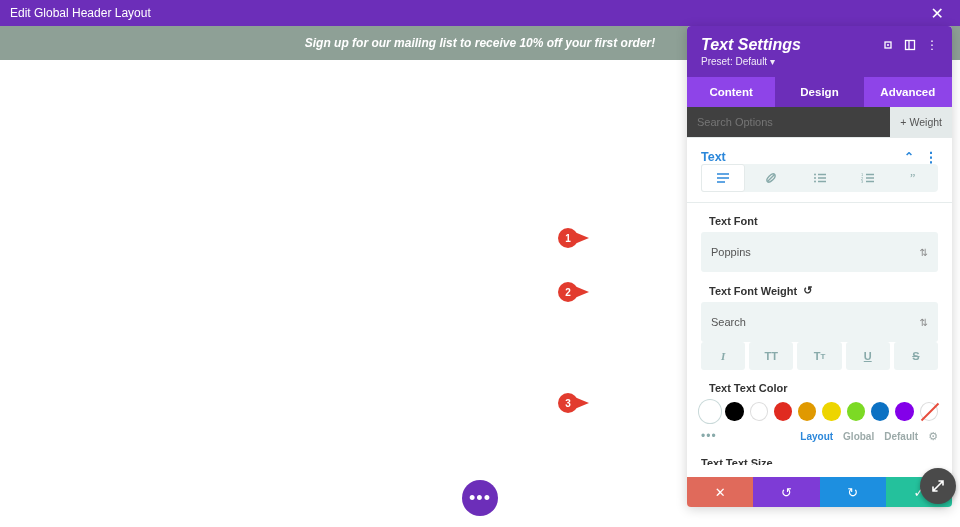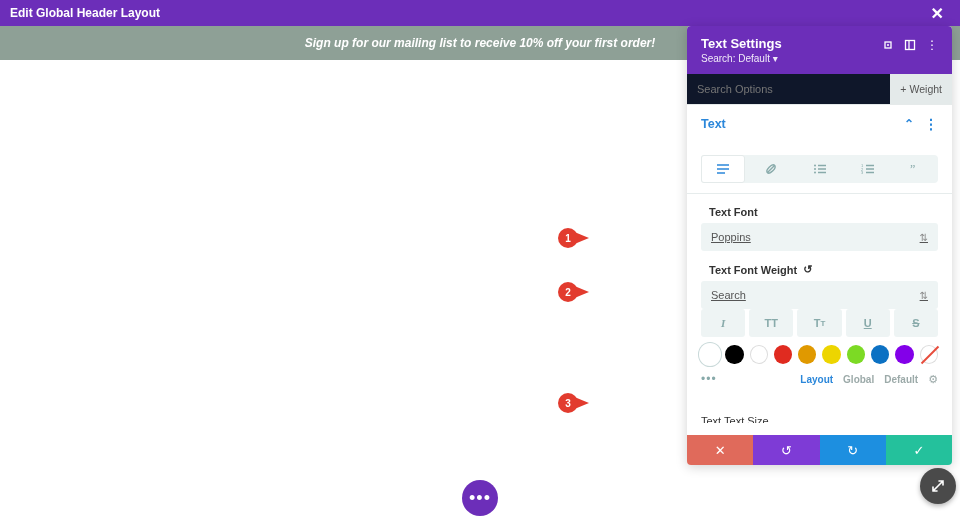--- a/index.html
+++ b/index.html
@@ -1,75 +1,75 @@
 <!DOCTYPE html>
 <html><head>
 <meta charset="utf-8">
 <style>
   * { box-sizing: border-box; margin: 0; padding: 0; }
   body { font-family: -apple-system, BlinkMacSystemFont, 'Segoe UI', Arial, sans-serif; background: #fff; width: 960px; height: 527px; overflow: hidden; position: relative; }
   
-  .top-bar { background: #6c2eb9; height: 26px; display: flex; align-items: center; padding: 0 10px; color: #fff; font-size: 12px; font-weight: 700; }
+  .top-bar { background: #6c2eb9; height: 26px; display: flex; align-items: center; padding: 0 10px; color: #fff; font-size: 12px; font-weight: 400; }
   .top-bar .close { margin-left: auto; font-size: 16px; cursor: pointer; padding: 0 6px; }
 
   .banner { background: #8ea096; height: 34px; display: flex; align-items: center; justify-content: center; color: #fff; font-size: 12px; font-weight: 600; font-style: italic; }
 
   .settings-panel { position: absolute; top: 26px; right: 8px; width: 265px; background: #fff; box-shadow: 0 2px 12px rgba(0,0,0,0.18); border-radius: 4px; overflow: hidden; }
 
   .panel-header { background: #6c2eb9; color: #fff; padding: 10px 14px; display: flex; align-items: flex-start; }
   .panel-header .titles { flex: 1; }
-  .panel-header .title { font-size: 13px; font-weight: 700; }
+  .panel-header .title { font-size: 16px; font-weight: 700; font-style: italic; }
   .panel-header .preset { font-size: 10px; font-weight: 400; opacity: .9; margin-top: 2px; }
   .panel-header .head-icons { display: flex; gap: 10px; align-items: center; margin-top: 2px; }
   .panel-header .hicon { font-size: 12px; cursor: pointer; }
 
   .tabs { background: #8e44e8; display: flex; color: #fff; font-size: 11.5px; font-weight: 600; }
   .tabs .tab { flex: 1; text-align: center; padding: 9px 0; cursor: pointer; }
   .tabs .tab.active { background: #6c2eb9; }
 
-  .search-row { display: flex; align-items: flex-end; background: #0f172a; border-bottom: 1px solid #e5eaea; }
+  .search-row { display: flex; align-items: flex-end; background: #404040; border-bottom: 1px solid #e5eaea; }
   .search-row input { flex: 1; border: none; background: transparent; padding: 9px 10px; font-size: 11px; color: #999; outline: none; }
   .search-row .filter-btn { background: #e4eaea; padding: 9px 10px; font-size: 10.5px; color: #555; cursor: pointer; display: flex; align-items: center; gap: 3px; }
 
   .scroll-body { max-height: 370px; overflow-y: auto; position: relative; padding: 0 14px 12px; }
   .scroll-body::-webkit-scrollbar { width: 4px; }
   .scroll-body::-webkit-scrollbar-thumb { background: #aaa; border-radius: 2px; }
 
-  .section-head { display: flex; align-items: center; color: #2b87da; padding: 12px 0 24px; font-size: 12.5px; font-weight: 600; }
+  .section-head { display: flex; align-items: center; color: #2b87da; padding: 12px 0 0; font-size: 12.5px; font-weight: 600; }
   .section-head .sh-right { margin-left: auto; display: flex; align-items: center; gap: 10px; color: #2b87da; font-size: 12px; }
   .chevron-up { font-size: 12px; }
   .menu-dots { font-size: 14px; line-height: 0.5; color: #2b87da; }
 
   .text-tabs { display: flex; gap: 4px; background: #eef4f4; border-radius: 4px; padding: 0; margin-bottom: 6px; }
   .text-tabs .tt { flex: 1; display: flex; align-items: center; justify-content: center; height: 28px; border-radius: 3px; font-size: 13px; color: #8aa; cursor: pointer; }
   .text-tabs .tt.active { background: #fff; color: #2b87da; box-shadow: inset 0 0 0 1px #e4eaea; }
 
   .field-label { font-size: 11px; font-weight: 700; color: #333; margin: 12px 8px 5px; display: flex; align-items: center; gap: 6px; }
   .reset-icon { font-size: 11px; color: #333; cursor: pointer; }
 
-  .select-box { background: #eef4f4; border-radius: 3px; padding: 8px 10px; font-size: 11px; color: #555; display: flex; align-items: center; cursor: pointer; text-decoration: underline; }
+  .select-box { background: #eef4f4; border-radius: 3px; padding: 14px 10px; font-size: 11px; color: #555; display: flex; align-items: center; cursor: pointer; }
   .select-box .caret { margin-left: auto; font-size: 10px; color: #888; }
 
   .style-tabs { display: flex; gap: 4px; }
   .style-tabs .st { flex: 1; display: flex; align-items: center; justify-content: center; height: 28px; background: #eef4f4; border-radius: 3px; color: #8aa; font-size: 11px; font-weight: 600; cursor: pointer; }
 
   .swatches { display: flex; gap: 6px; margin-top: 8px; align-items: center; }
   .swatch { width: 19px; height: 19px; border-radius: 50%; cursor: pointer; position: relative; }
   .swatch.outline { box-shadow: inset 0 0 0 1px #ddd; }
   .swatch.selected { box-shadow: 0 0 0 2px #fff, 0 0 0 3px #c9d9d9; }
   .swatch.none::after { content: ''; position: absolute; width: 24px; height: 2px; background: #e74c3c; transform: rotate(-45deg); top: 9px; left: -2px; }
 
   .color-filter { display: flex; gap: 10px; align-items: center; margin-top: 8px; font-size: 10px; }
   .color-filter .dots3 { color: #8aa; letter-spacing: 1px; font-size: 12px; cursor: pointer; }
   .color-filter .spacer { flex: 1; }
   .color-filter .cf-item { cursor: pointer; color: #9caaa9; font-weight: 600; }
   .color-filter .cf-item.active { color: #2b87da; }
   .color-filter .gear { color: #9caaa9; cursor: pointer; font-size: 11px; }
 
-  .cut-label { font-size: 11px; font-weight: 400; color: #333; margin-top: 29px; overflow: hidden; height: 8px; }
+  .cut-label { font-size: 11px; font-weight: 700; color: #333; margin-top: 14px; overflow: hidden; height: 8px; }
 
   .action-bar { display: flex; height: 30px; }
   .action-bar .abtn { flex: 1; display: flex; align-items: center; justify-content: center; color: #fff; font-size: 13px; cursor: pointer; }
   .a-cancel { background: #e06a5b; }
   .a-undo { background: #7e3bd6; }
   .a-redo { background: #1d8fe0; }
   .a-save { background: #24c19c; flex: 1.2; }
 
   .marker { position: absolute; display: flex; align-items: center; z-index: 20; }
   .marker .bubble { background: #e23b2e; color: #fff; width: 20px; height: 20px; border-radius: 50%; font-size: 10px; font-weight: 700; display: flex; align-items: center; justify-content: center; position: relative; }
@@ -92,39 +92,44 @@
 </div>
 
 <div class="banner">
   <span>Sign up for our mailing list to receive  10% off your first order!</span>
 </div>
 
 <div class="settings-panel">
   <div class="panel-header">
     <div class="titles">
       <div class="title">Text Settings</div>
-      <div class="preset">Search: Default ▾</div>
+      <div class="preset">Preset: Default ▾</div>
     </div>
     <div class="head-icons">
       <span class="hicon">
         <svg width="12" height="12" viewBox="0 0 12 12">
             <rect x="3" y="3" width="6" height="6" fill="none" stroke="#fff" stroke-width="1.3"></rect>
             <circle cx="6" cy="6" r="1" fill="#fff"></circle>
           </svg>
       </span>
       <span class="hicon">
         <svg width="12" height="12" viewBox="0 0 12 12">
             <rect x="1.5" y="1.5" width="9" height="9" fill="none" stroke="#fff" stroke-width="1.3"></rect>
             <line x1="5" y1="1.5" x2="5" y2="10.5" stroke="#fff" stroke-width="1.3"></line>
           </svg>
       </span>
       <span class="hicon">⋮</span>
     </div>
   </div>
 
+  <div class="tabs">
+    <div class="tab">Content</div>
+    <div class="tab active">Design</div>
+    <div class="tab">Advanced</div>
+  </div>
 
   <div class="search-row">
     <input type="text" placeholder="Search Options" style="">
     <div class="filter-btn">
         <span>+</span>
         <span>Weight</span>
       </div>
   </div>
 
   <div class="scroll-body">
@@ -204,20 +209,21 @@
           <span style="font-size:8px">T</span>
         </div>
       <div class="st">
           <span style="text-decoration:underline">U</span>
         </div>
       <div class="st">
           <span style="text-decoration:line-through">S</span>
         </div>
     </div>
 
+    <div class="field-label">Text Text Color</div>
     <div class="swatches" id="swatches">
         <div class="swatch selected outline" style="background: rgb(255, 255, 255);"></div>
         <div class="swatch" style="background: rgb(0, 0, 0);"></div>
         <div class="swatch outline" style="background: rgb(255, 255, 255);"></div>
         <div class="swatch" style="background: rgb(224, 43, 32);"></div>
         <div class="swatch" style="background: rgb(224, 153, 0);"></div>
         <div class="swatch" style="background: rgb(237, 213, 0);"></div>
         <div class="swatch" style="background: rgb(124, 218, 36);"></div>
         <div class="swatch" style="background: rgb(12, 113, 195);"></div>
         <div class="swatch" style="background: rgb(131, 0, 233);"></div>

